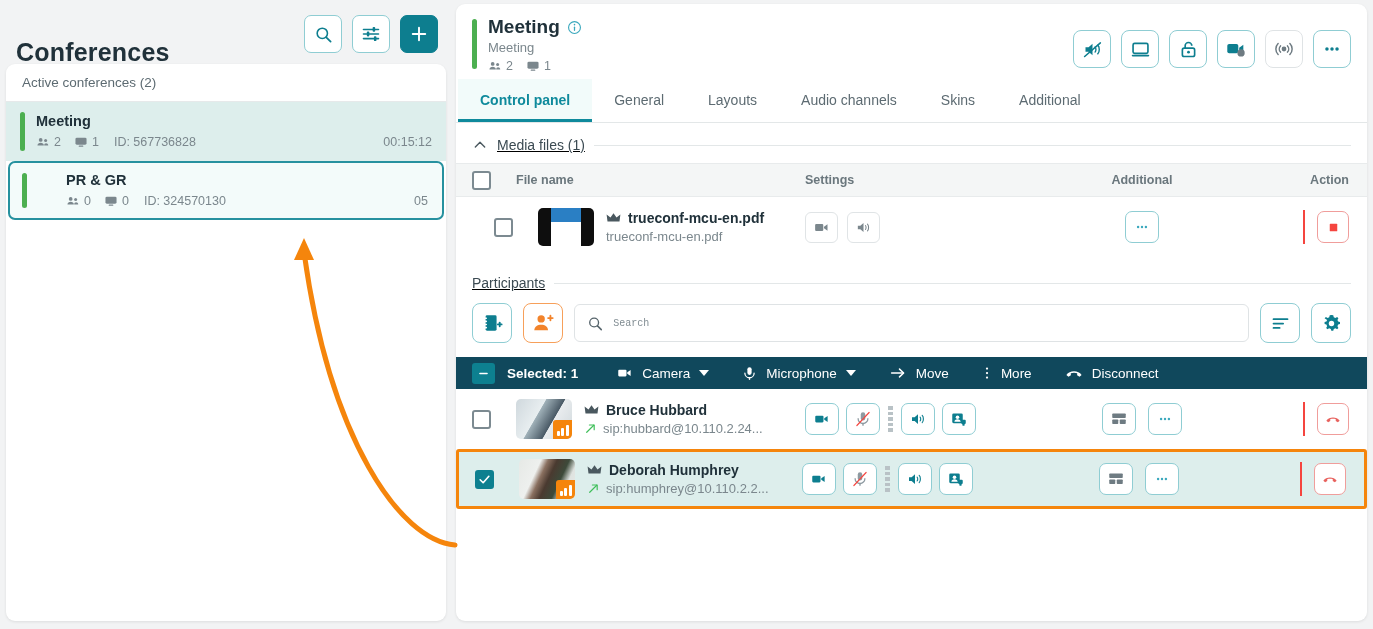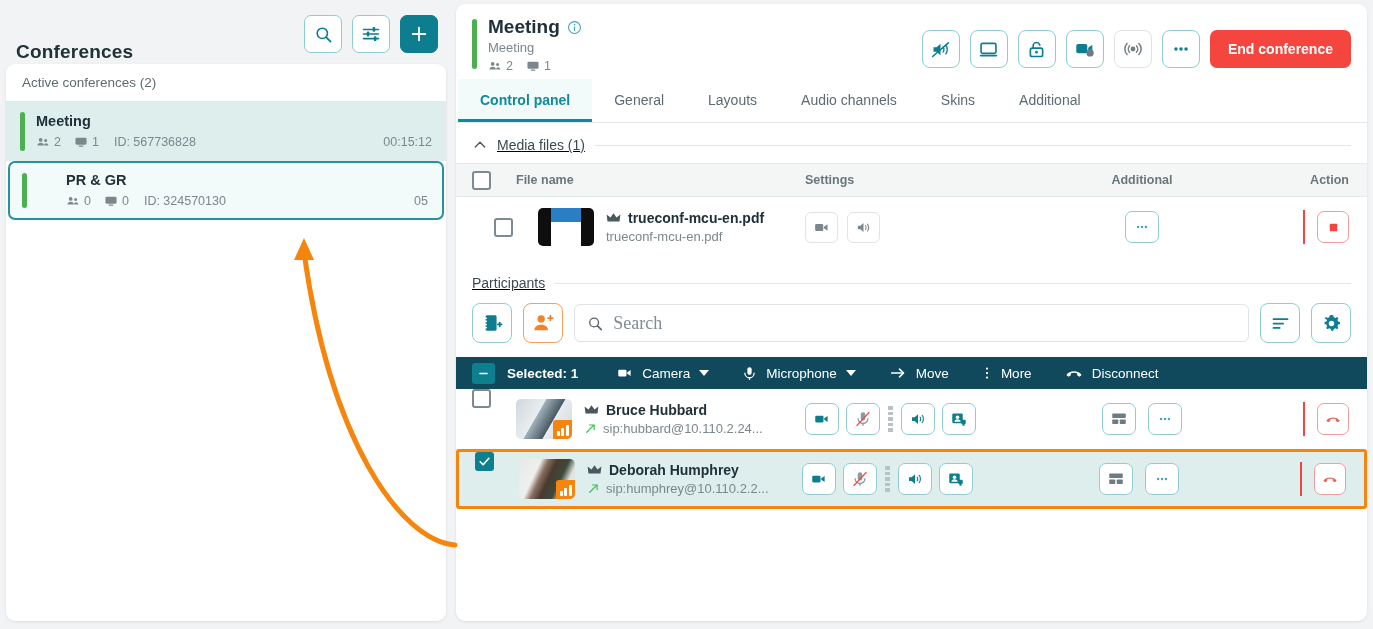--- a/index.html
+++ b/index.html
@@ -10,21 +10,21 @@
     overflow: hidden;
   }
   .app { position: relative; width: 1373px; height: 629px; display: flex; gap: 10px; padding: 4px 6px 8px 6px; }
 
   
   .left { width: 440px; display: flex; flex-direction: column; }
   .left-head {
     height: 60px; display: flex; align-items: center; justify-content: space-between;
     padding: 0 8px 0 10px;
   }
-  .left-title { font-size: 19px; font-weight: bold; color: #20313a; letter-spacing: .2px; margin-top: 36px; }
+  .left-title { font-size: 25px; font-weight: bold; color: #20313a; letter-spacing: .2px; margin-top: 36px; }
   .left-head-btns { display: flex; align-items: center; gap: 10px; }
   .sq-btn {
     width: 38px; height: 38px; border-radius: 7px; border: 1px solid #8fcdd3;
     background: #fff; display: flex; align-items: center; justify-content: center;
     cursor: pointer;
   }
   .sq-btn.filled { background: #0d7e8f; border-color: #0d7e8f; }
   .conf-card {
     flex: 1; background: #fff; border-radius: 9px; overflow: hidden;
     box-shadow: 0 1px 3px rgba(0,0,0,.09);
@@ -130,33 +130,33 @@
     display: flex; align-items: center; justify-content: center; cursor: pointer;
   }
   .divider-v { width: 2px; height: 34px; background: #f5453f; }
 
   
   .part-tools { display: flex; align-items: center; gap: 11px; padding: 2px 16px 14px 16px; }
   .tool-btn { width: 40px; height: 40px; border-radius: 8px; border: 1px solid #8fcdd3; background: #fff;
               display: flex; align-items: center; justify-content: center; flex: none; cursor: pointer; }
   .tool-btn.orange { border-color: #f7a05a; }
   .search-wrap { flex: 1; height: 38px; border: 1px solid #dfe3e5; border-radius: 6px; display: flex; align-items: center; gap: 10px; padding: 0 12px; background: #fff; }
-  .search-wrap input { border: none; outline: none; font-size: 18px; color: #3b4a52; width: 100%; background: transparent; font-family: Liberation Serif, serif; }
+  .search-wrap input { border: none; outline: none; font-size: 10px; color: #3b4a52; width: 100%; background: transparent; font-family: Liberation Mono, monospace; }
   .search-wrap input::placeholder { color: #808c92; }
 
   
   .selbar { background: #10485c; height: 32px; display: flex; align-items: center; padding: 0 16px; gap: 0; color: #fff; font-size: 13.5px; }
   .selbar .minus { width: 23px; height: 21px; background: #0d8090; border-radius: 3px; display: flex; align-items: center; justify-content: center; margin-right: 12px; cursor: pointer; }
   .selbar .sel-count { font-weight: bold; font-size: 13.5px; margin-right: 38px; white-space: nowrap; }
   .sel-item { display: flex; align-items: center; gap: 8px; margin-right: 32px; cursor: pointer; white-space: nowrap; }
   .sel-item span.t { font-size: 13.5px; }
   .caret { width: 0; height: 0; border-left: 5px solid transparent; border-right: 5px solid transparent; border-top: 6px solid #fff; margin-left: 1px; }
 
   
-  .prow { display: flex; min-height: 60px; padding-left: 16px; background: #fff; }
+  .prow { display: flex; align-items: center; min-height: 60px; padding-left: 16px; background: #fff; }
   .prow.sel { background: #ddeeec; border: 3px solid #f5850c; border-radius: 3px; }
   .p-ava { width: 56px; height: 40px; border-radius: 5px; position: relative; overflow: hidden; flex: none; }
   .p-ava .sig { position: absolute; right: 0; bottom: 0; width: 19px; height: 19px; background: #f5850c; border-radius: 3px 0 3px 0; display: flex; align-items: flex-end; justify-content: center; gap: 1.5px; padding-bottom: 3px; }
   .p-ava .sig i { display: block; width: 3px; background: #fff; border-radius: 1px; }
   .p-name { display: flex; align-items: center; gap: 7px; font-size: 14px; font-weight: bold; color: #20313a; }
   .p-sip { display: flex; align-items: center; gap: 6px; font-size: 13px; color: #7b878d; margin-top: 3px; }
   .p-set { width: 230px; flex: none; display: flex; align-items: center; gap: 7px; }
   .dots-col { display: flex; flex-direction: column; gap: 2px; margin: 0 1px; }
   .dots-col i { width: 5px; height: 3.5px; background: #b9c2c6; display: block; }
   .p-add { width: 250px; flex: none; display: flex; align-items: center; justify-content: center; gap: 12px; }
@@ -334,21 +334,20 @@
             <path d="M18.4 6a8.5 8.5 0 0 1 0 12" fill="none" stroke="#6e7b82" stroke-width="1.6" stroke-linecap="round"></path>
           </svg>
         </div>
         <div class="ic-btn">
           <svg width="22" height="22" viewBox="0 0 24 24">
             <circle cx="6.5" cy="12" r="1.9" fill="#0d7e8f"></circle>
               <circle cx="12" cy="12" r="1.9" fill="#0d7e8f"></circle>
               <circle cx="17.5" cy="12" r="1.9" fill="#0d7e8f"></circle>
           </svg>
         </div>
-        <button class="end-btn">End conference</button>
       </div>
     </div>
 
     <div class="tabs">
       <div class="tab active">Control panel</div>
       <div class="tab">General</div>
       <div class="tab">Layouts</div>
       <div class="tab">Audio channels</div>
       <div class="tab">Skins</div>
       <div class="tab">Additional</div>

